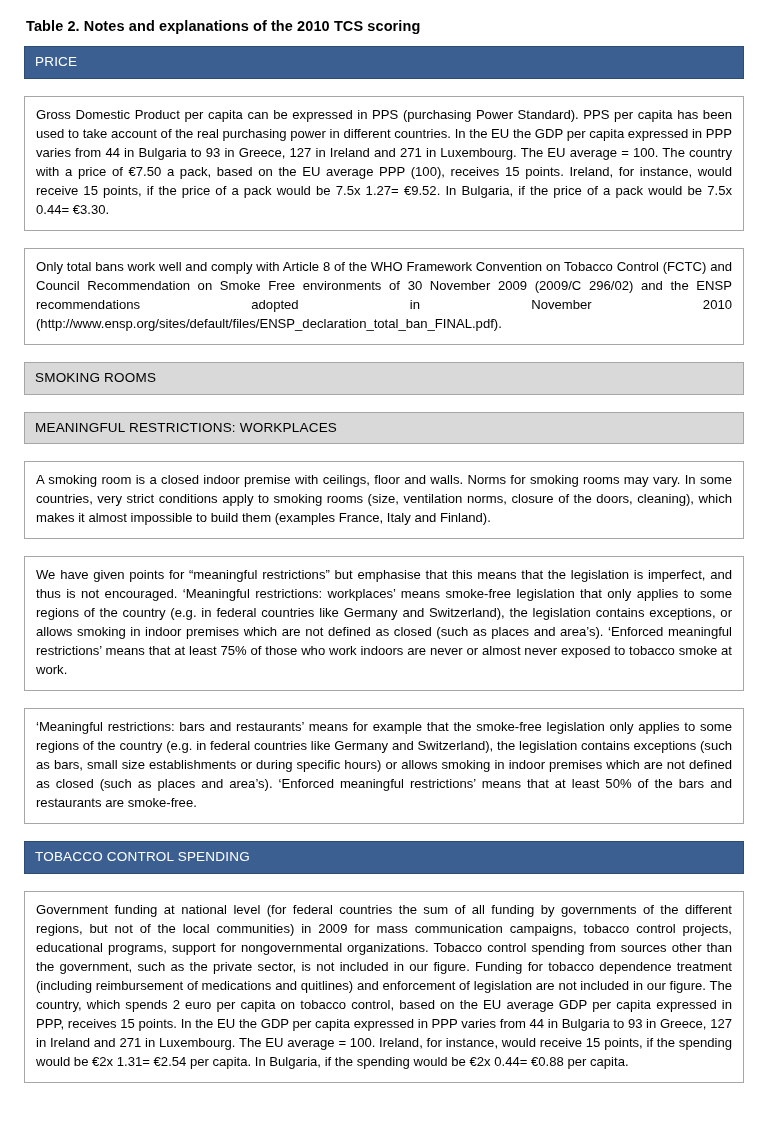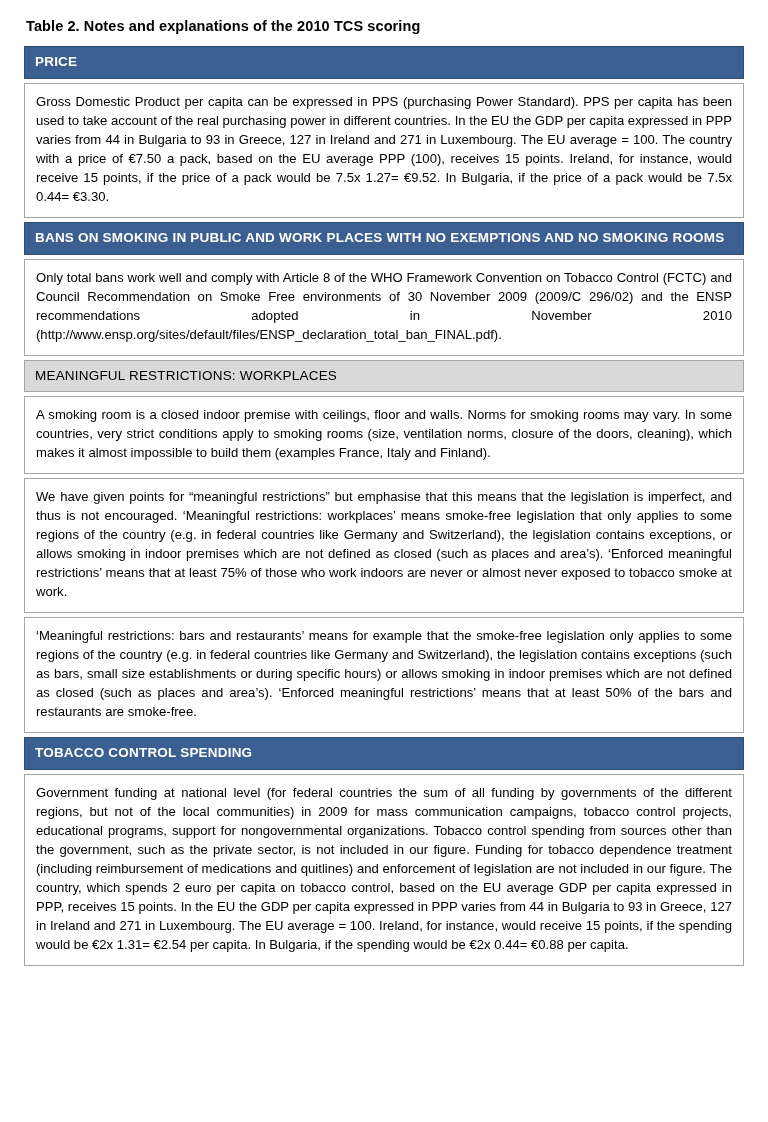--- a/index.html
+++ b/index.html
@@ -29,26 +29,26 @@
     letter-spacing: 0.1px;
   }
   .table-wrap {
     width: 720px;
   }
   .row {
     box-sizing: border-box;
     width: 100%;
   }
   .row + .row {
-    margin-top: 4px;
+    margin-top: 17px;
   }
   .header-blue {
     background: #3a5f90;
     color: #ffffff;
-    font-weight: bold;
+    font-weight: normal;
     font-size: 13.5px;
     padding: 7px 2px 7px 10px;
     border: 1px solid #2e4c74;
     line-height: 1.25;
     text-transform: uppercase;
     letter-spacing: 0.2px;
   }
   .header-grey {
     background: #d9d9d9;
     color: #000000;
@@ -77,23 +77,23 @@
 
 <div class="page">
 
   <div class="table-caption">Table 2. Notes and explanations of the 2010 TCS scoring</div>
 
   <div class="table-wrap">
 
     <div class="row header-blue">PRICE</div>
     <div class="row body-cell">Gross Domestic Product per capita can be expressed in PPS (purchasing Power Standard). PPS per capita has been used to take account of the real purchasing power in different countries. In the EU the GDP per capita expressed in PPP varies from 44 in Bulgaria to 93 in Greece, 127 in Ireland and 271 in Luxembourg. The EU average = 100. The country with a price of €7.50 a pack, based on the EU average PPP (100), receives 15 points. Ireland, for instance, would receive 15 points, if the price of a pack would be 7.5x 1.27= €9.52. In Bulgaria, if the price of a pack would be 7.5x 0.44= €3.30.</div>
 
-    <div class="row header-blue">BANS ON SMOKING IN PUBLIC AND WORK PLACES WITH NO EXEMPTIONS AND NO SMOKING ROOMS</div>
     <div class="row body-cell">Only total bans work well and comply with Article 8 of the WHO Framework Convention on Tobacco Control (FCTC) and Council Recommendation on Smoke Free environments of 30 November 2009 (2009/C 296/02) and the ENSP recommendations adopted in November 2010 (http://www.ensp.org/sites/default/files/ENSP_declaration_total_ban_FINAL.pdf).</div>
 
+    <div class="row header-grey">SMOKING ROOMS</div>
     <div class="row header-grey">MEANINGFUL RESTRICTIONS: WORKPLACES</div>
 
     <div class="row body-cell">A smoking room is a closed indoor premise with ceilings, floor and walls. Norms for smoking rooms may vary. In some countries, very strict conditions apply to smoking rooms (size, ventilation norms, closure of the doors, cleaning), which makes it almost impossible to build them (examples France, Italy and Finland).</div>
     <div class="row body-cell">We have given points for “meaningful restrictions” but emphasise that this means that the legislation is imperfect, and thus is not encouraged. ‘Meaningful restrictions: workplaces’ means smoke-free legislation that only applies to some regions of the country (e.g. in federal countries like Germany and Switzerland), the legislation contains exceptions, or allows smoking in indoor premises which are not defined as closed (such as places and area’s). ‘Enforced meaningful restrictions’ means that at least 75% of those who work indoors are never or almost never exposed to tobacco smoke at work.</div>
 
     <div class="row body-cell">‘Meaningful restrictions: bars and restaurants’ means for example that the smoke-free legislation only applies to some regions of the country (e.g. in federal countries like Germany and Switzerland), the legislation contains exceptions (such as bars, small size establishments or during specific hours) or allows smoking in indoor premises which are not defined as closed (such as places and area’s). ‘Enforced meaningful restrictions’ means that at least 50% of the bars and restaurants are smoke-free.</div>
 
     <div class="row header-blue">TOBACCO CONTROL SPENDING</div>
     <div class="row body-cell">Government funding at national level (for federal countries the sum of all funding by governments of the different regions, but not of the local communities) in 2009 for mass communication campaigns, tobacco control projects, educational programs, support for nongovernmental organizations. Tobacco control spending from sources other than the government, such as the private sector, is not included in our figure. Funding for tobacco dependence treatment (including reimbursement of medications and quitlines) and enforcement of legislation are not included in our figure. The country, which spends 2 euro per capita on tobacco control, based on the EU average GDP per capita expressed in PPP, receives 15 points. In the EU the GDP per capita expressed in PPP varies from 44 in Bulgaria to 93 in Greece, 127 in Ireland and 271 in Luxembourg. The EU average = 100. Ireland, for instance, would receive 15 points, if the spending would be €2x 1.31= €2.54 per capita. In Bulgaria, if the spending would be €2x 0.44= €0.88 per capita.</div>
 

